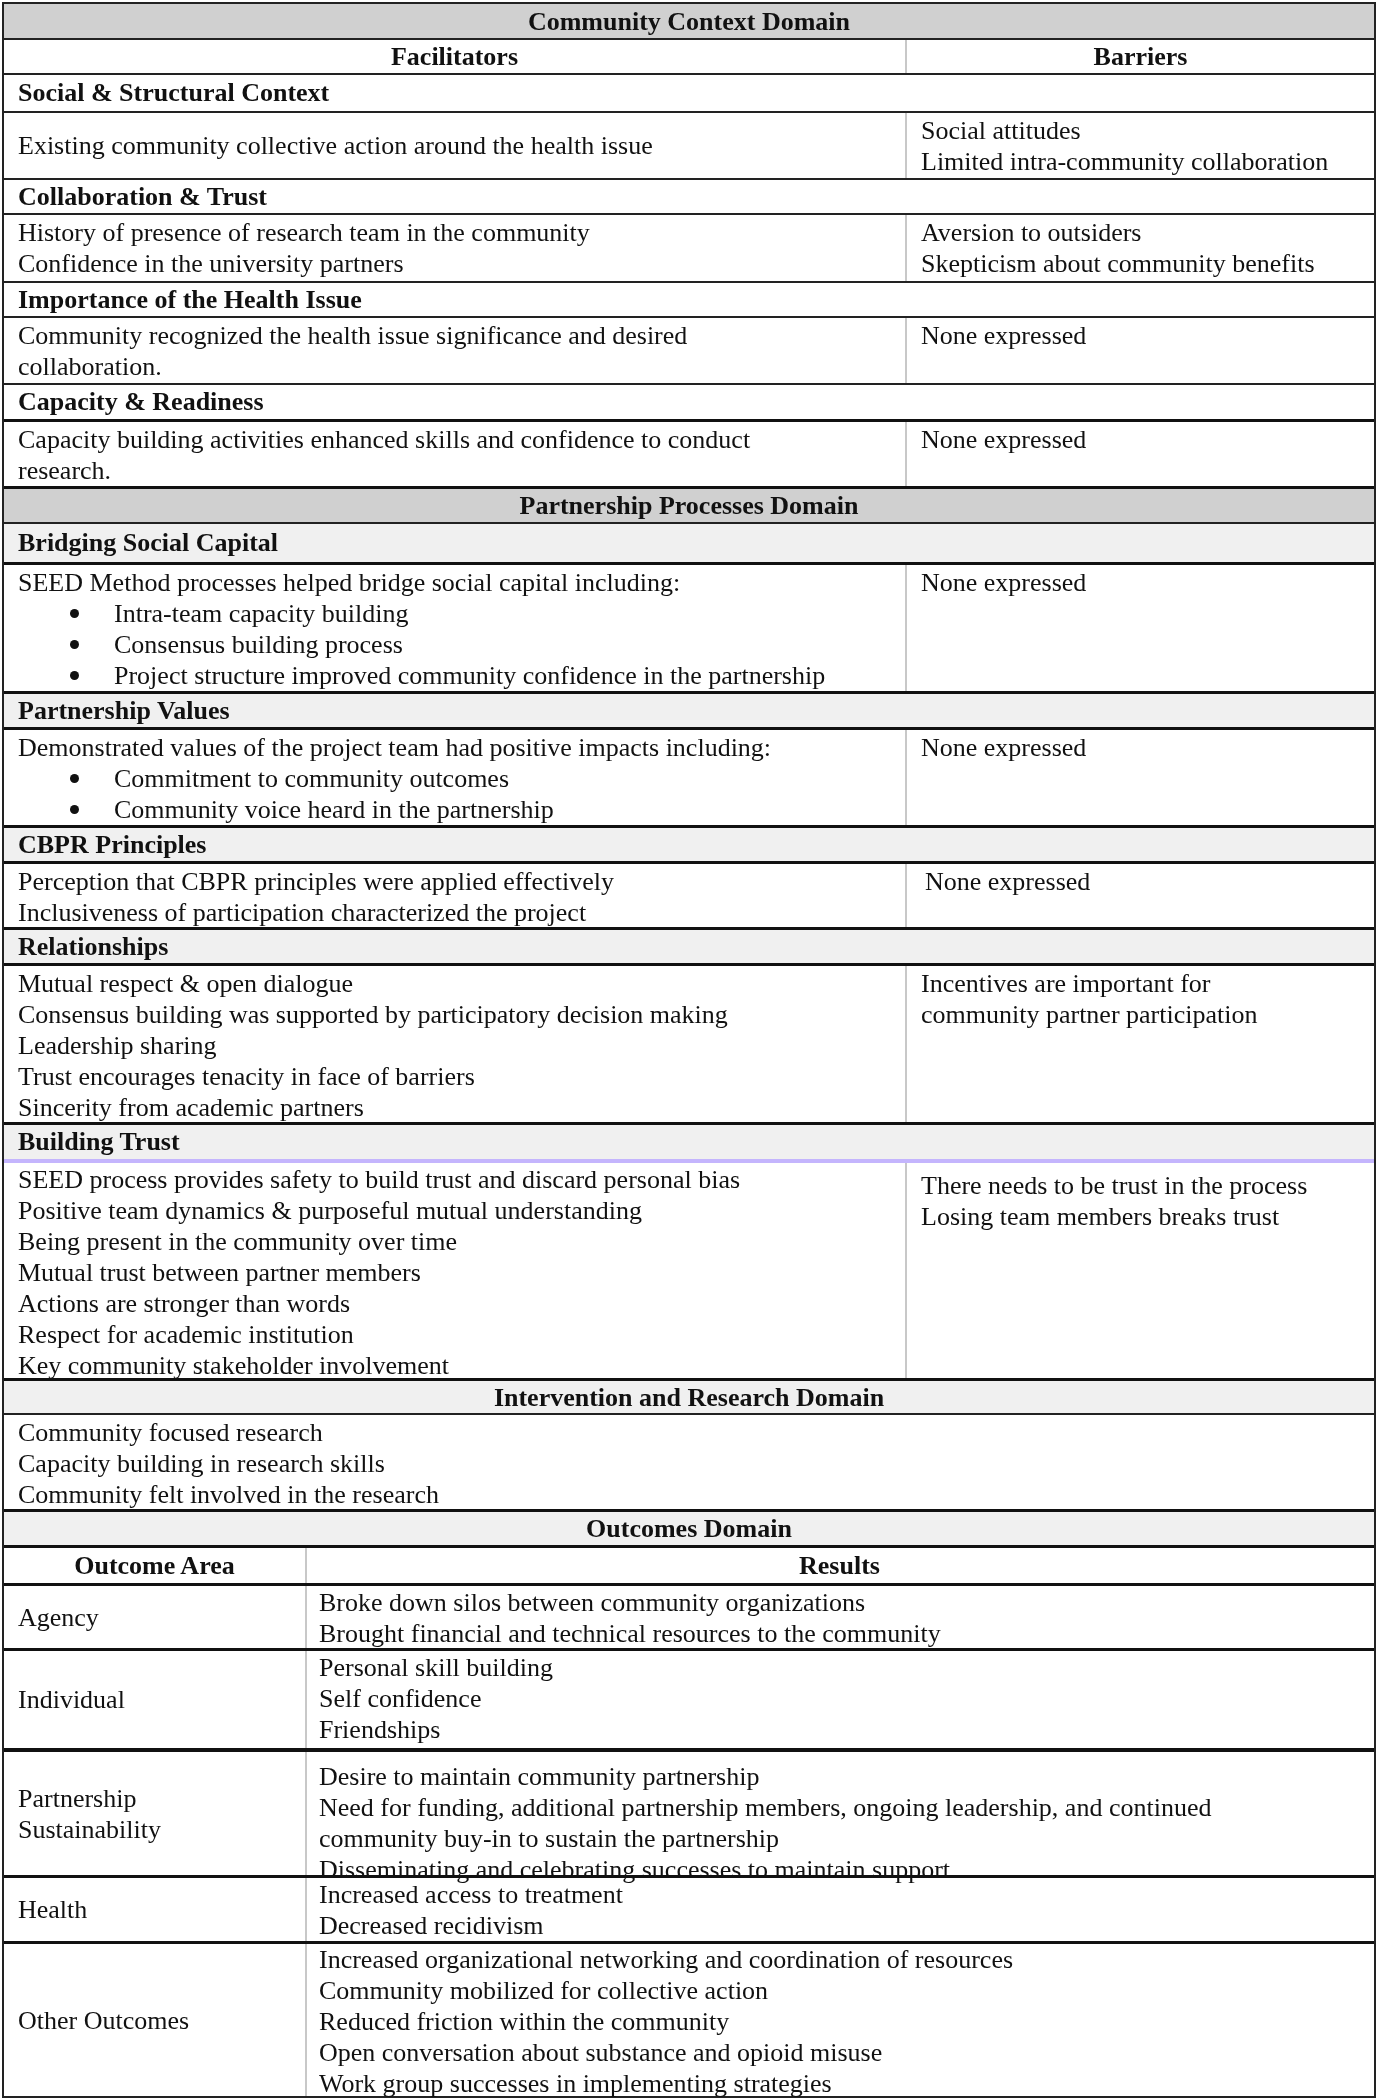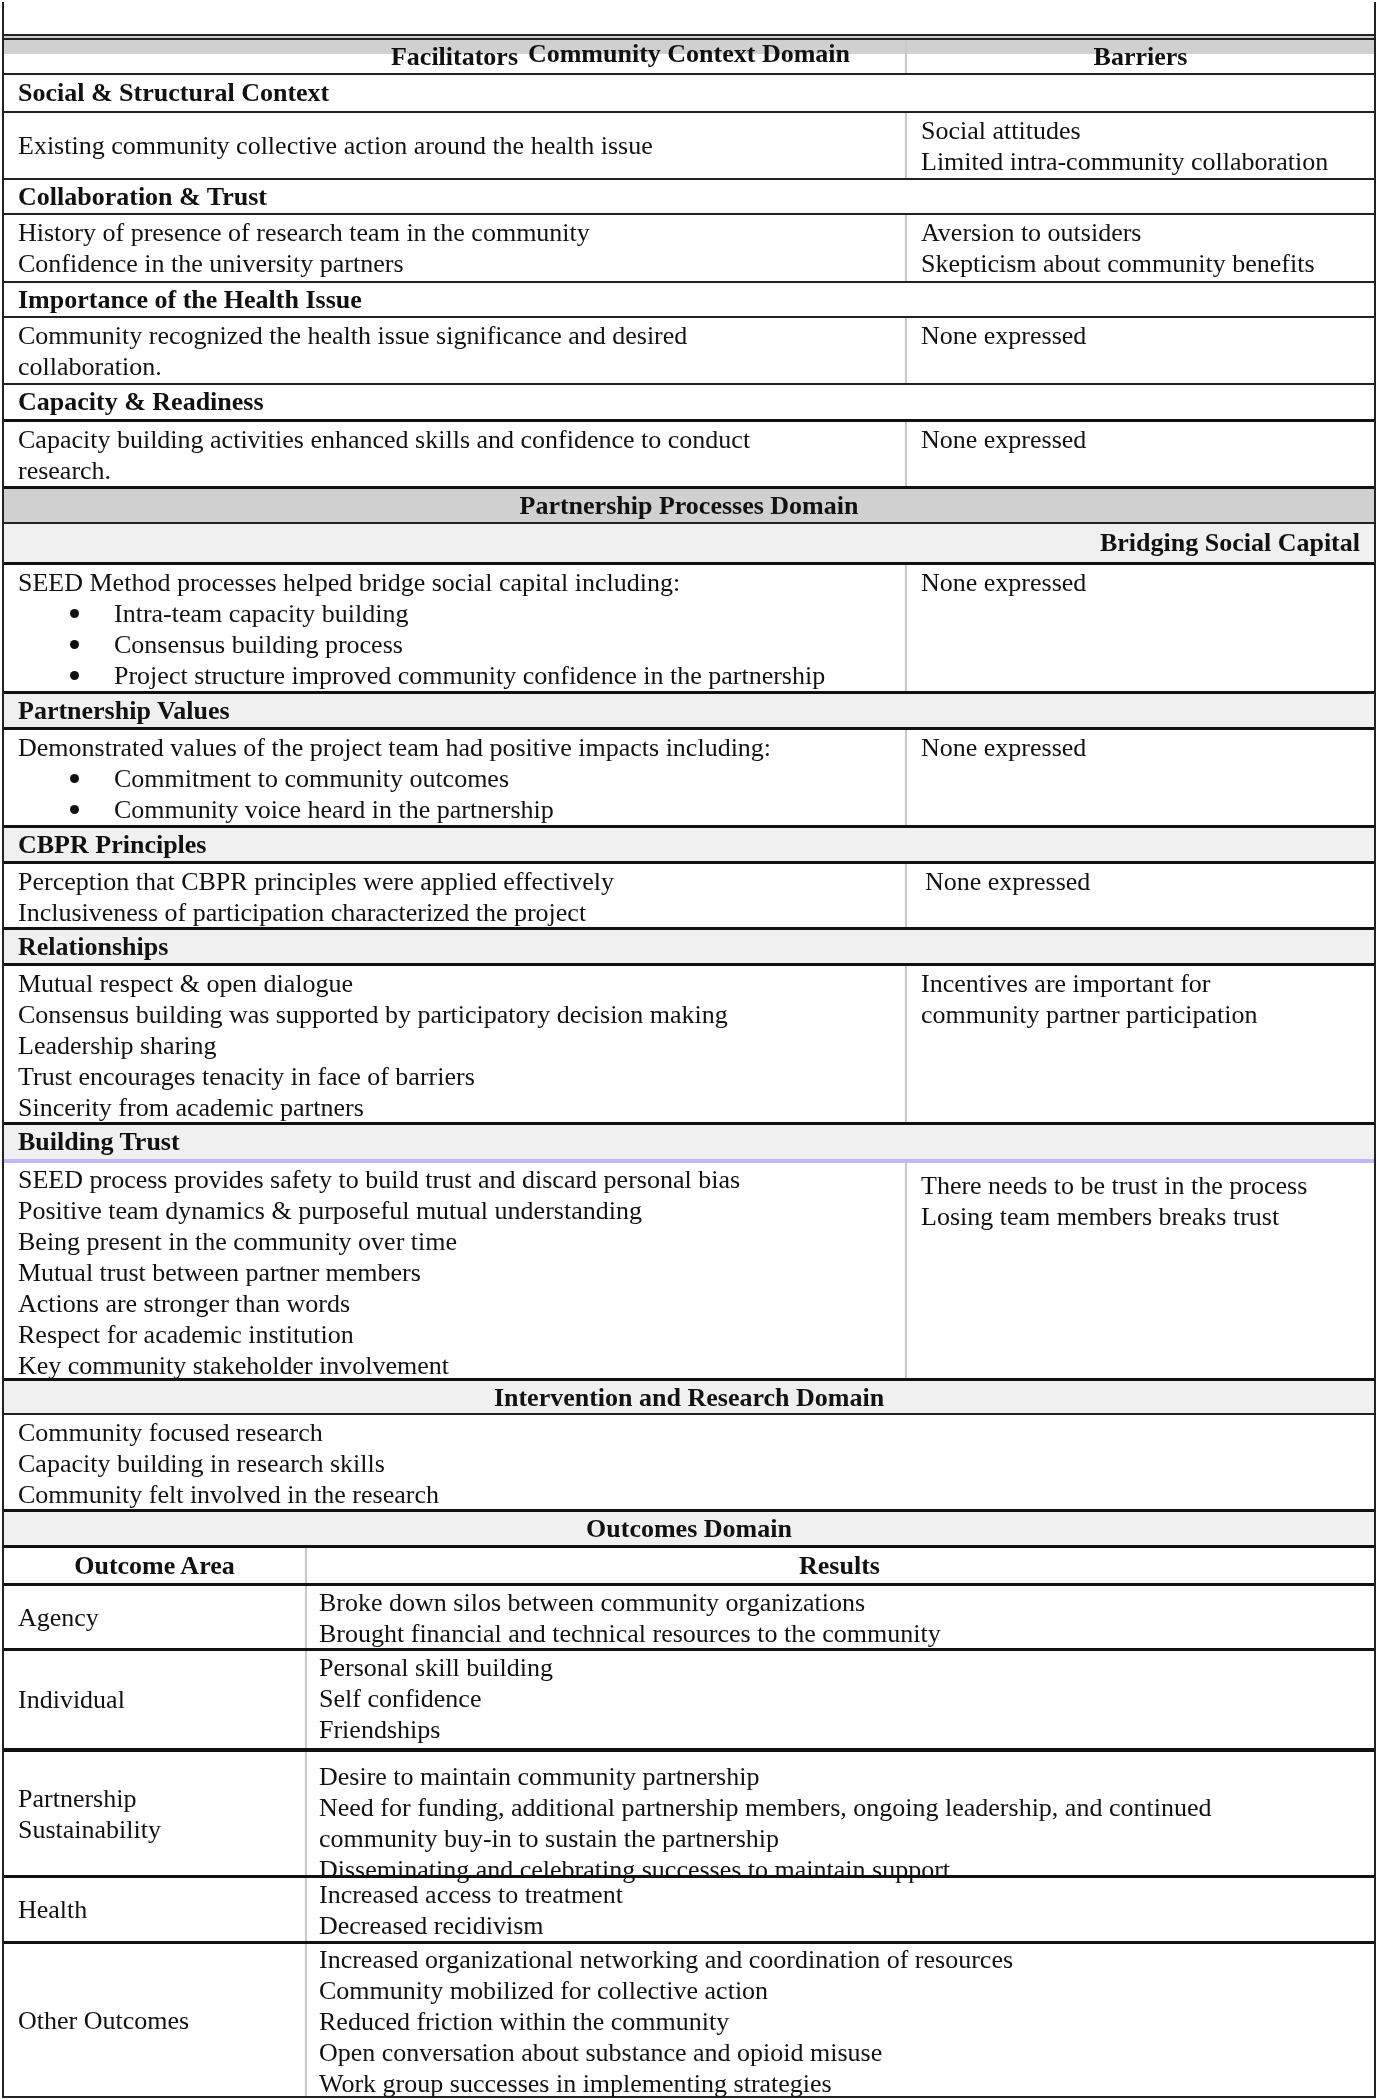--- a/index.html
+++ b/index.html
@@ -45,21 +45,21 @@
     position: absolute; left: 52px; top: 11px;
     width: 9px; height: 9px; border-radius: 50%; background: #111;
   }
   .wrap { white-space: normal; }
 </style>
 </head>
 <body>
 
 <div id="doc">
 
-  <div class="row domain-dark" style="top:0;height:20px;margin-top:32px;">
+  <div class="row domain-dark" style="top:0;height:36px;">
     <div class="cell c-full center" style="padding-top:2px;">Community Context Domain</div>
   </div>
   <div class="row" style="top:36px;height:35px;">
     <div class="cell c-left center" style="padding-top:1px;">Facilitators</div>
     <div class="cell c-right center" style="padding-top:1px;">Barriers</div>
   </div>
 
   <div class="row" style="top:71px;height:38px;">
     <div class="cell c-full bold" style="padding-top:2px;">Social &amp; Structural Context</div>
   </div>
@@ -108,21 +108,21 @@
     </div>
     <div class="cell c-right" style="padding-top:2px;">
       <span class="line">None expressed</span>
     </div>
   </div>
 
   <div class="row domain-dark thick" style="top:484px;height:36px;">
     <div class="cell c-full center" style="padding-top:1px;">Partnership Processes Domain</div>
   </div>
 
-  <div class="row sub-light" style="top:520px;height:40px;text-align:right;">
+  <div class="row sub-light" style="top:520px;height:40px;">
     <div class="cell c-full bold" style="padding-top:3px;">Bridging Social Capital</div>
   </div>
   <div class="row thick" style="top:560px;height:129px;">
     <div class="cell c-left" style="padding-top:2px;">
       <span class="line">SEED Method processes helped bridge social capital including:</span>
       <span class="bullet-line"><i class="dot"></i><span>Intra-team capacity building</span></span>
       <span class="bullet-line"><i class="dot"></i><span>Consensus building process</span></span>
       <span class="bullet-line"><i class="dot"></i><span>Project structure improved community confidence in the partnership</span></span>
     </div>
     <div class="cell c-right" style="padding-top:2px;">

